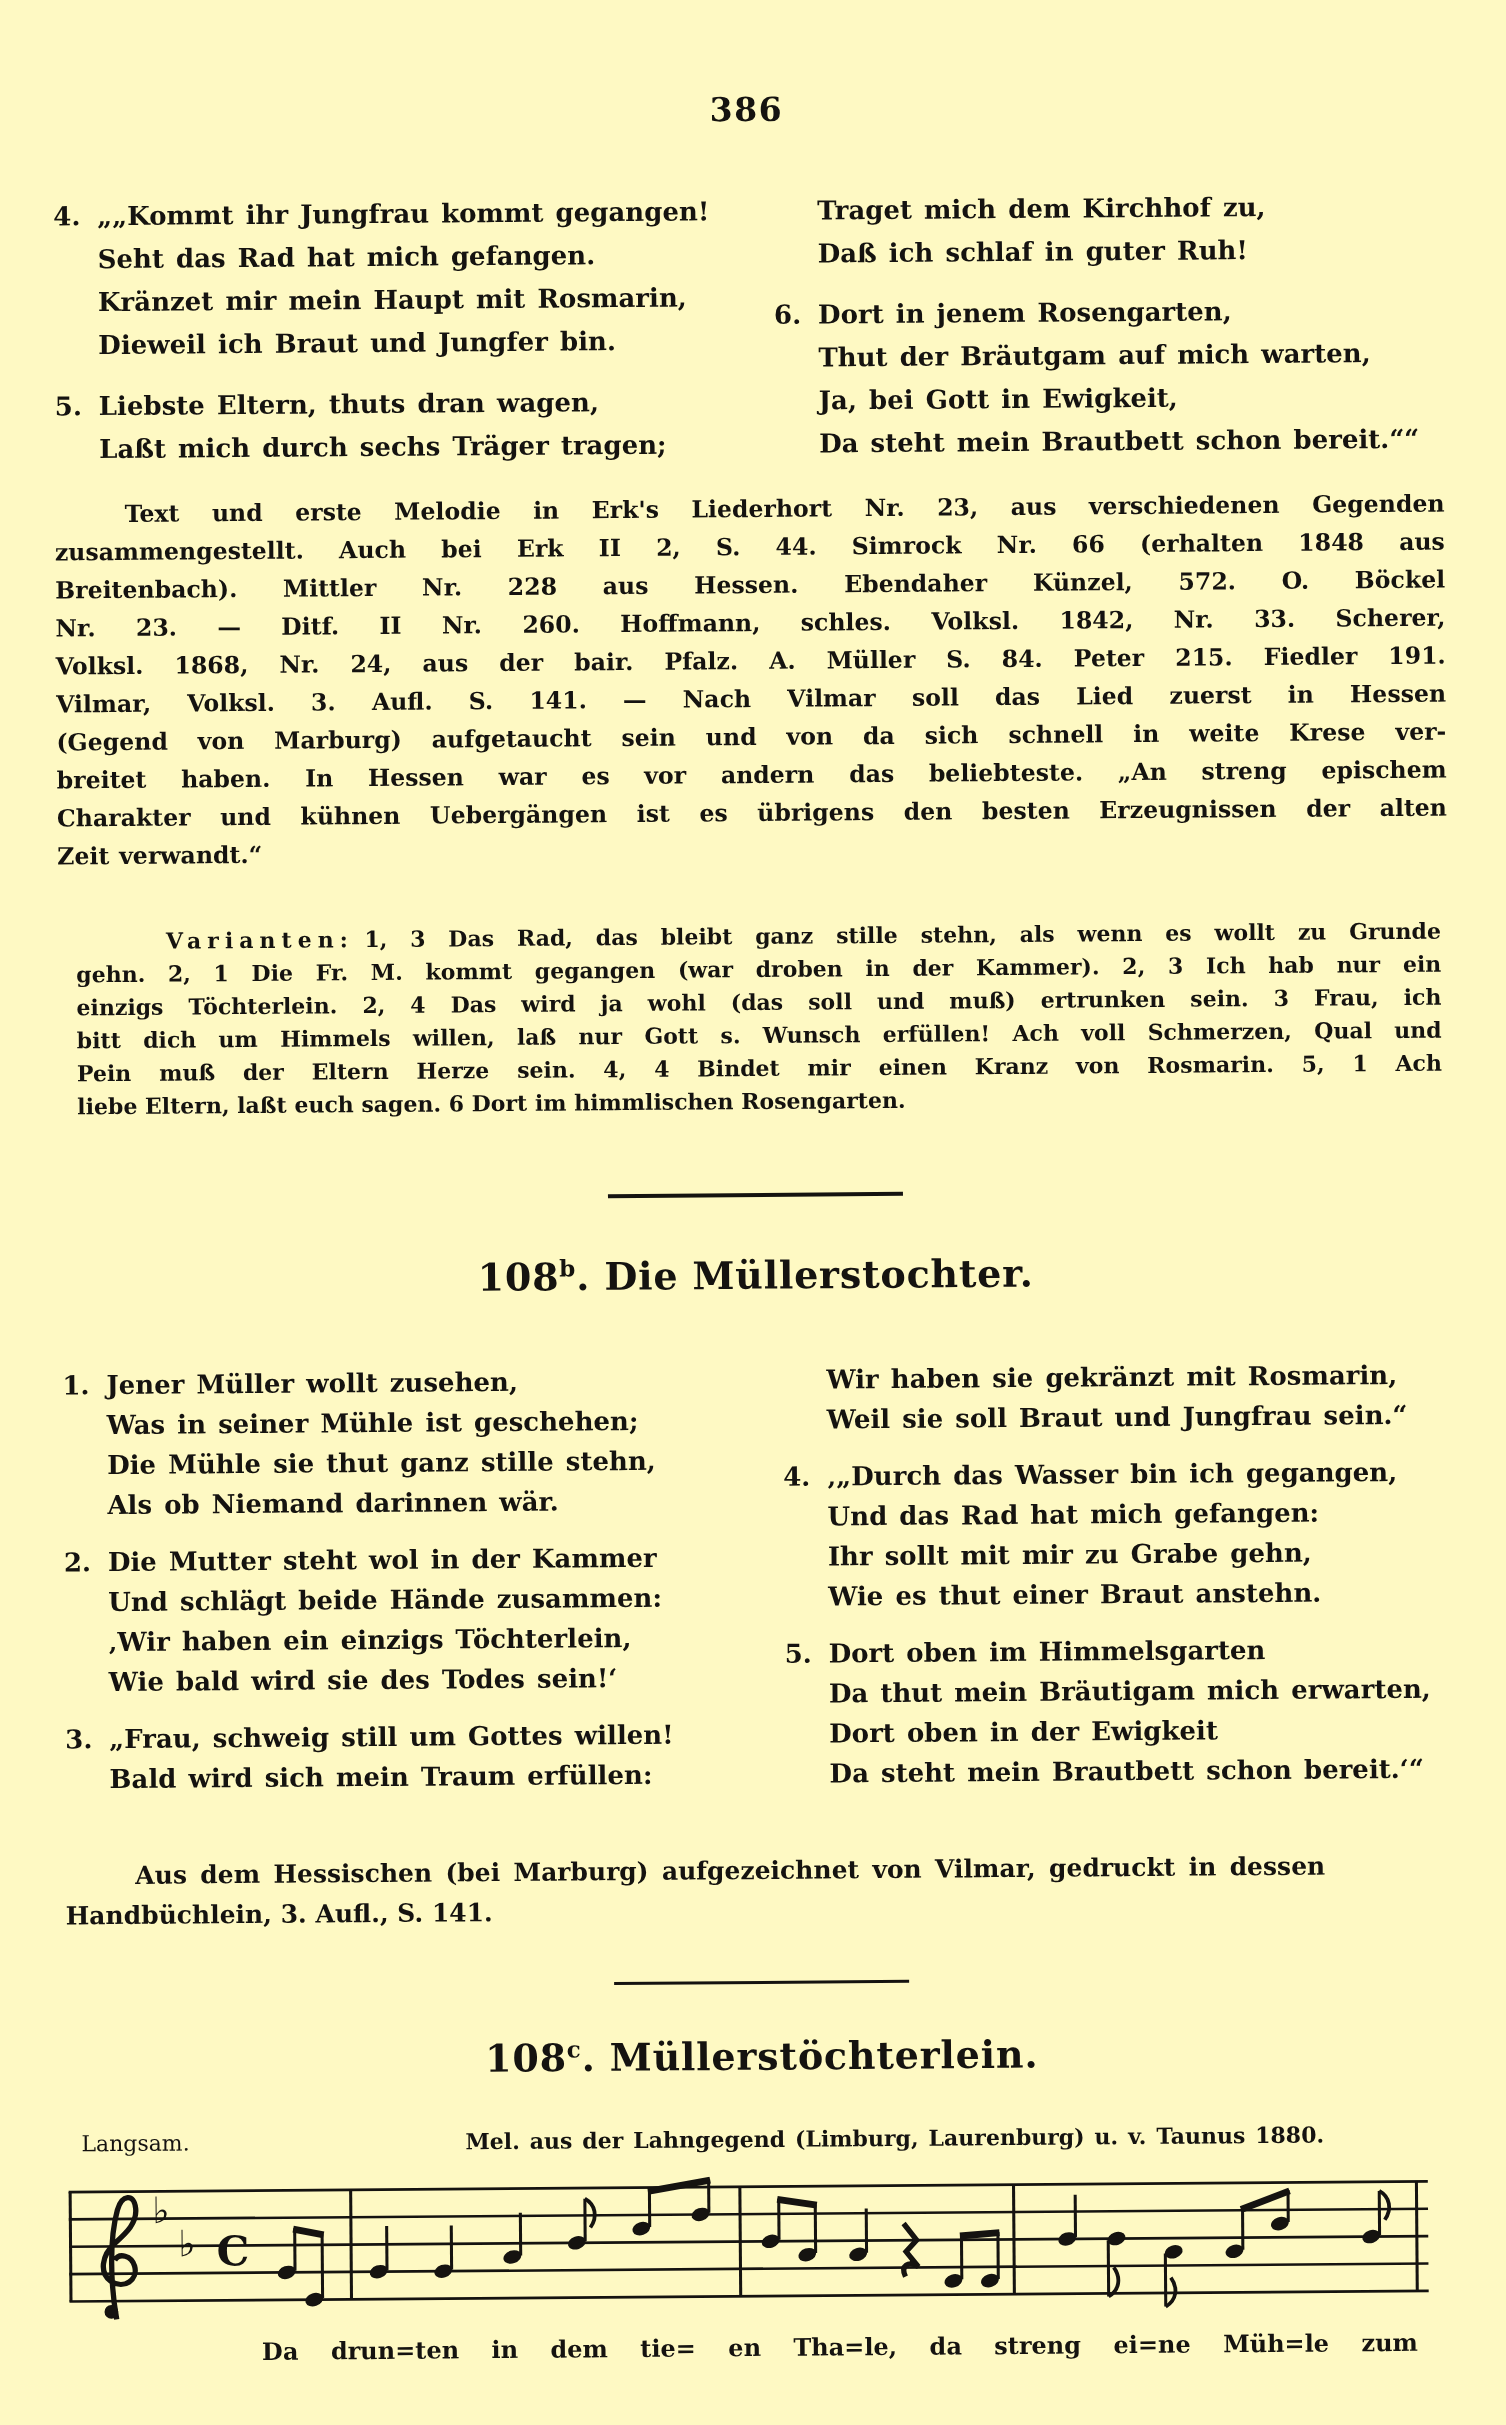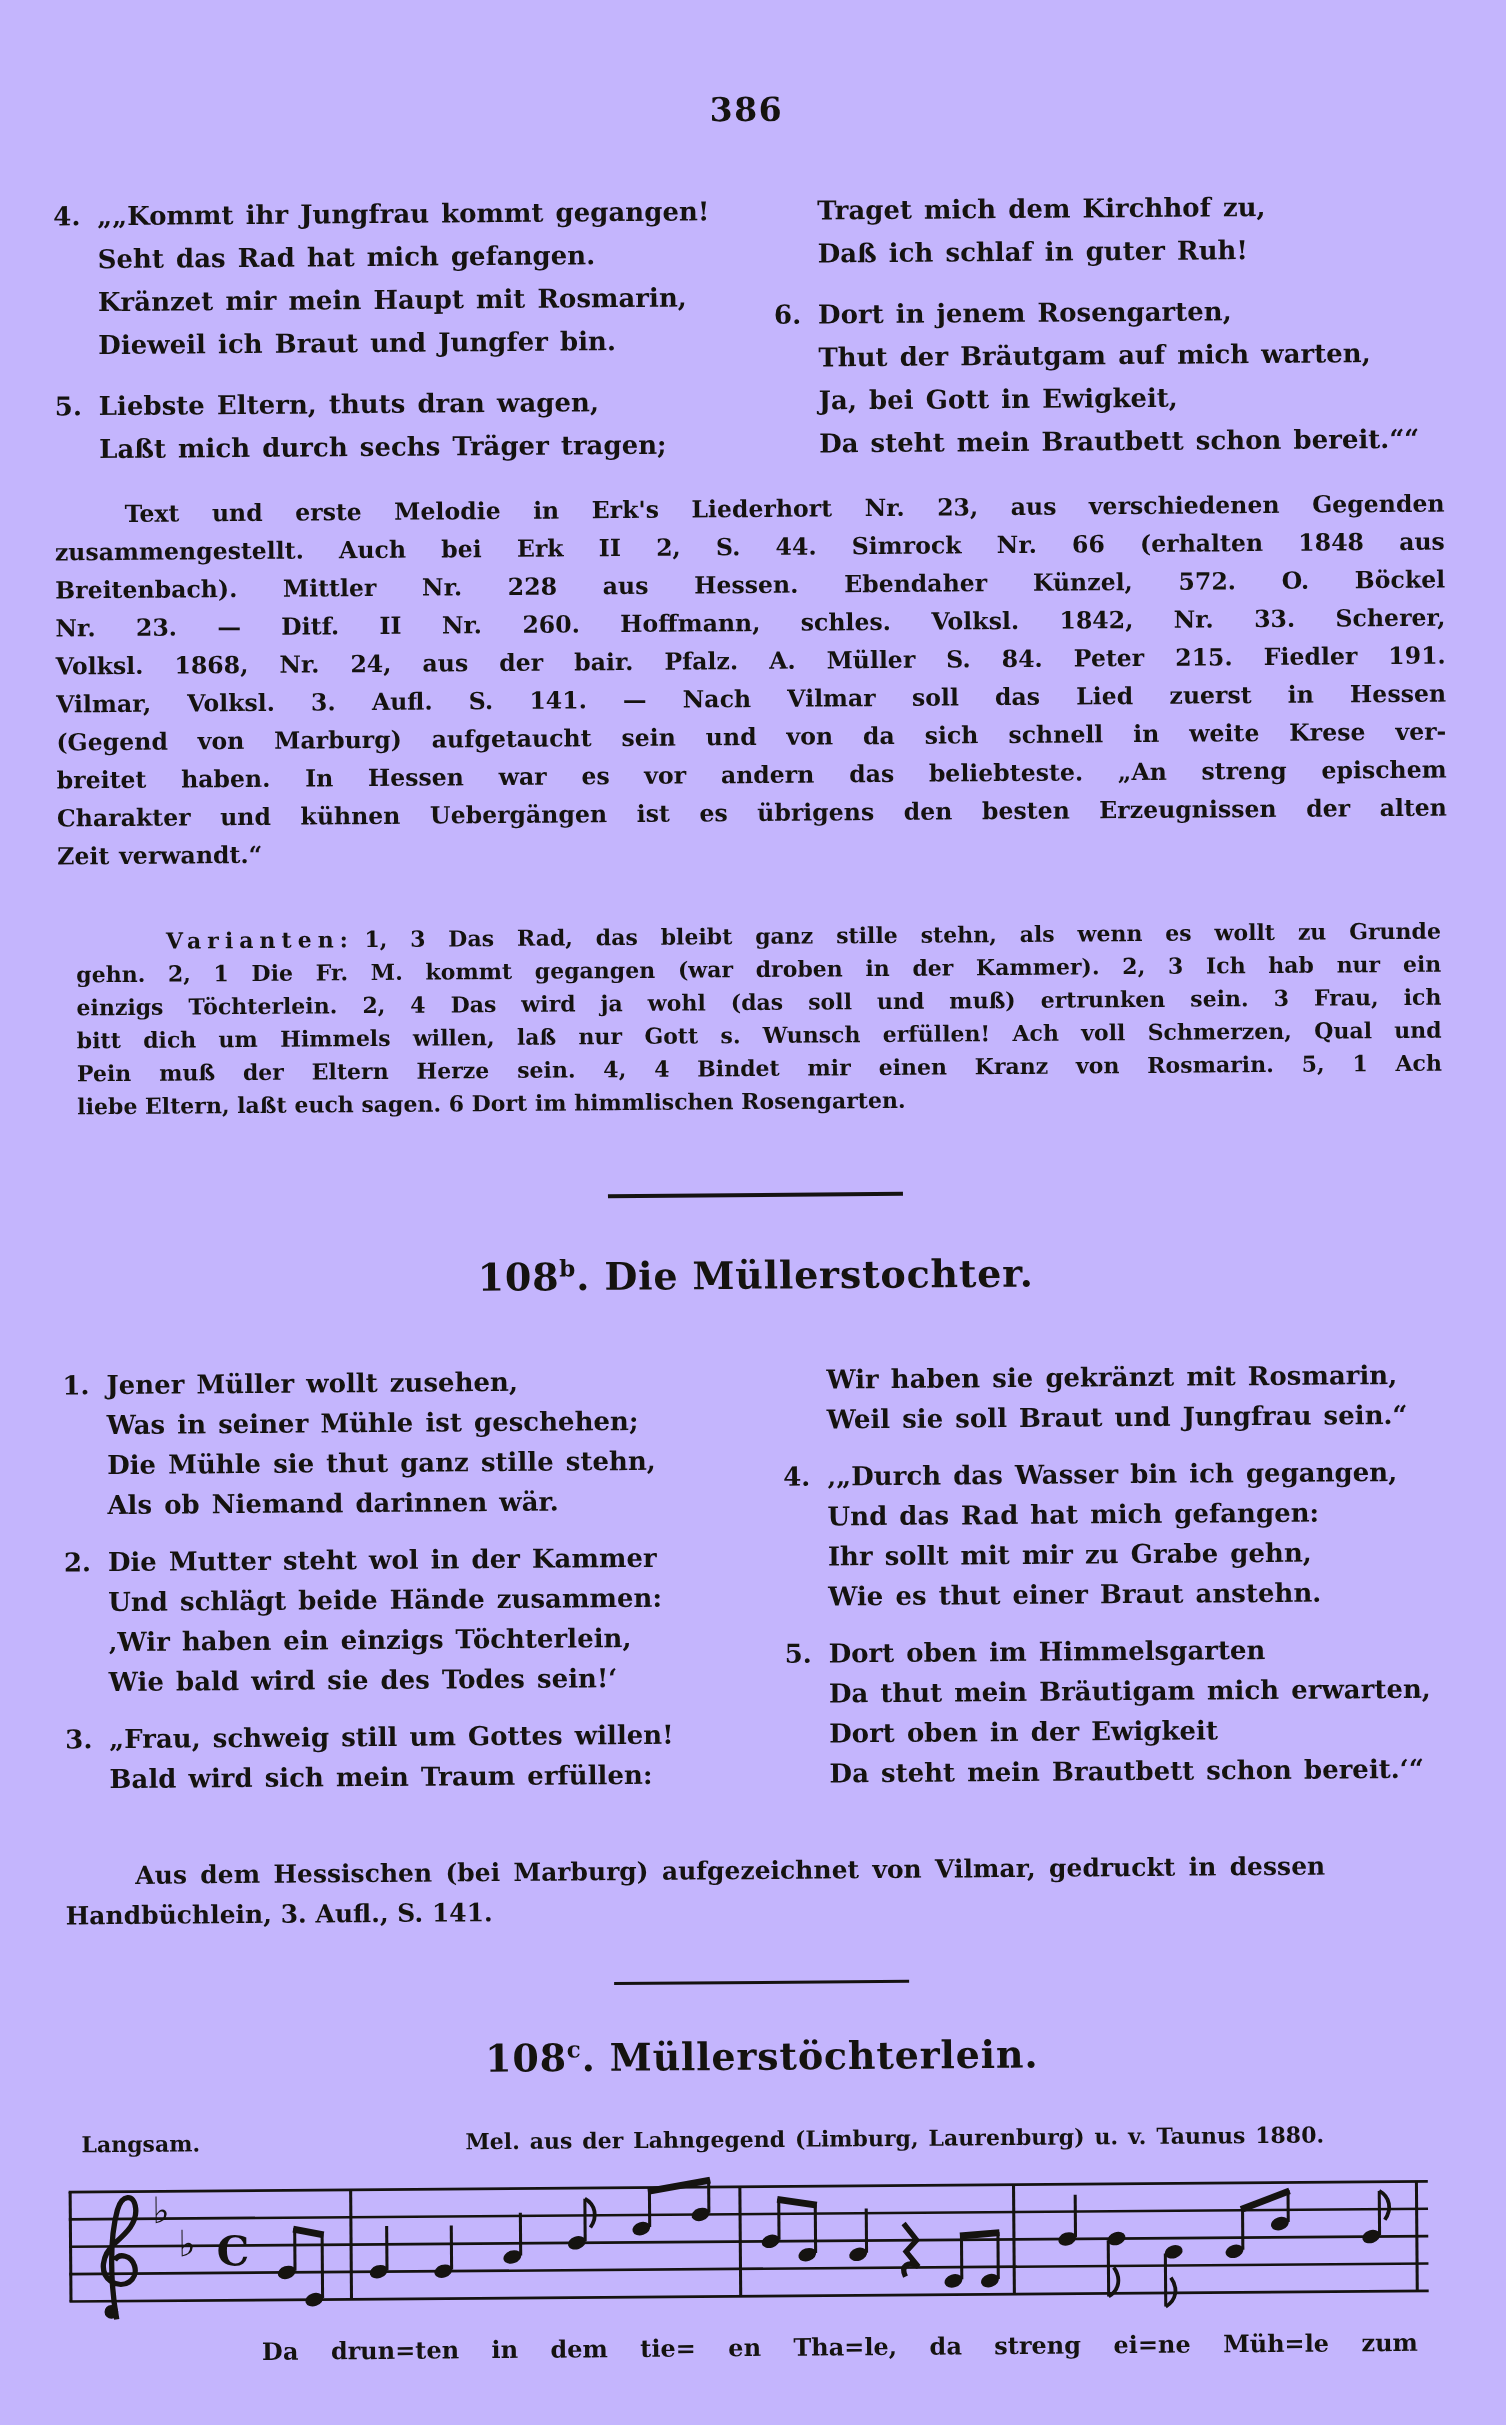--- a/index.html
+++ b/index.html
@@ -1,18 +1,18 @@
 <!DOCTYPE html>
 <html style="font-size:12px"><head>
 <meta charset="utf-8">
 <style>
   html,body{margin:0;padding:0;background:#f7f6f2;}
   body{width:1506px;height:2426px;overflow:hidden;position:relative;
        font-family:"DejaVu Serif", serif;color:#151310;}
-  .sheet{position:absolute;inset:0;background:#c4b5fd;}
+  .sheet{position:absolute;inset:0;background:#fef9c3;}
   .content{position:absolute;left:0;top:0;width:1506px;transform:rotate(-0.45deg);transform-origin:50% 40%;}
 
   .pagenum{margin-top:90px;text-align:center;font-size:33px;font-weight:700;letter-spacing:1.5px;}
 
   
   .verses2col{display:flex;margin:0 53px 0 59px;}
   .vcol{flex:1;}
   .vcol.left{max-width:704px;margin-right:46px;}
   .verses-a{margin-top:61px;}
   .verse{display:flex;margin-bottom:18px;}
@@ -45,21 +45,21 @@
   .title-c{margin-top:41px;}
   .songtitle sup{font-size:23px;vertical-align:super;}
 
   .verses-b{margin-top:62px;}
 
   .source{margin:40px 58px 0 58px;}
   .sline{font-size:25px;font-weight:700;line-height:40px;}
   .sline.first{text-indent:70px;word-spacing:4.6px;}
 
   .temporow{position:relative;margin-top:46px;height:30px;}
-  .tempo{position:absolute;left:72px;top:0;font-size:22px;font-weight:700;}
+  .tempo{position:absolute;left:72px;top:0;font-size:22px;font-weight:400;}
   .melsrc{position:absolute;left:456px;top:0;font-size:22px;font-weight:700;word-spacing:2.3px;}
 
   .staffwrap{margin:20px 0 0 57px;}
   .staffwrap svg{display:block;}
   .ink{stroke:#151310;}
   .inkf{fill:#151310;}
   .flat{font-family:"DejaVu Sans", sans-serif;font-size:48px;fill:#151310;font-weight:700;}
   .timesig{font-family:"DejaVu Serif", serif;font-size:54px;font-weight:700;fill:#151310;}
 
   .lyrics{margin:7.6px 99px 0 251px;display:flex;justify-content:space-between;}

